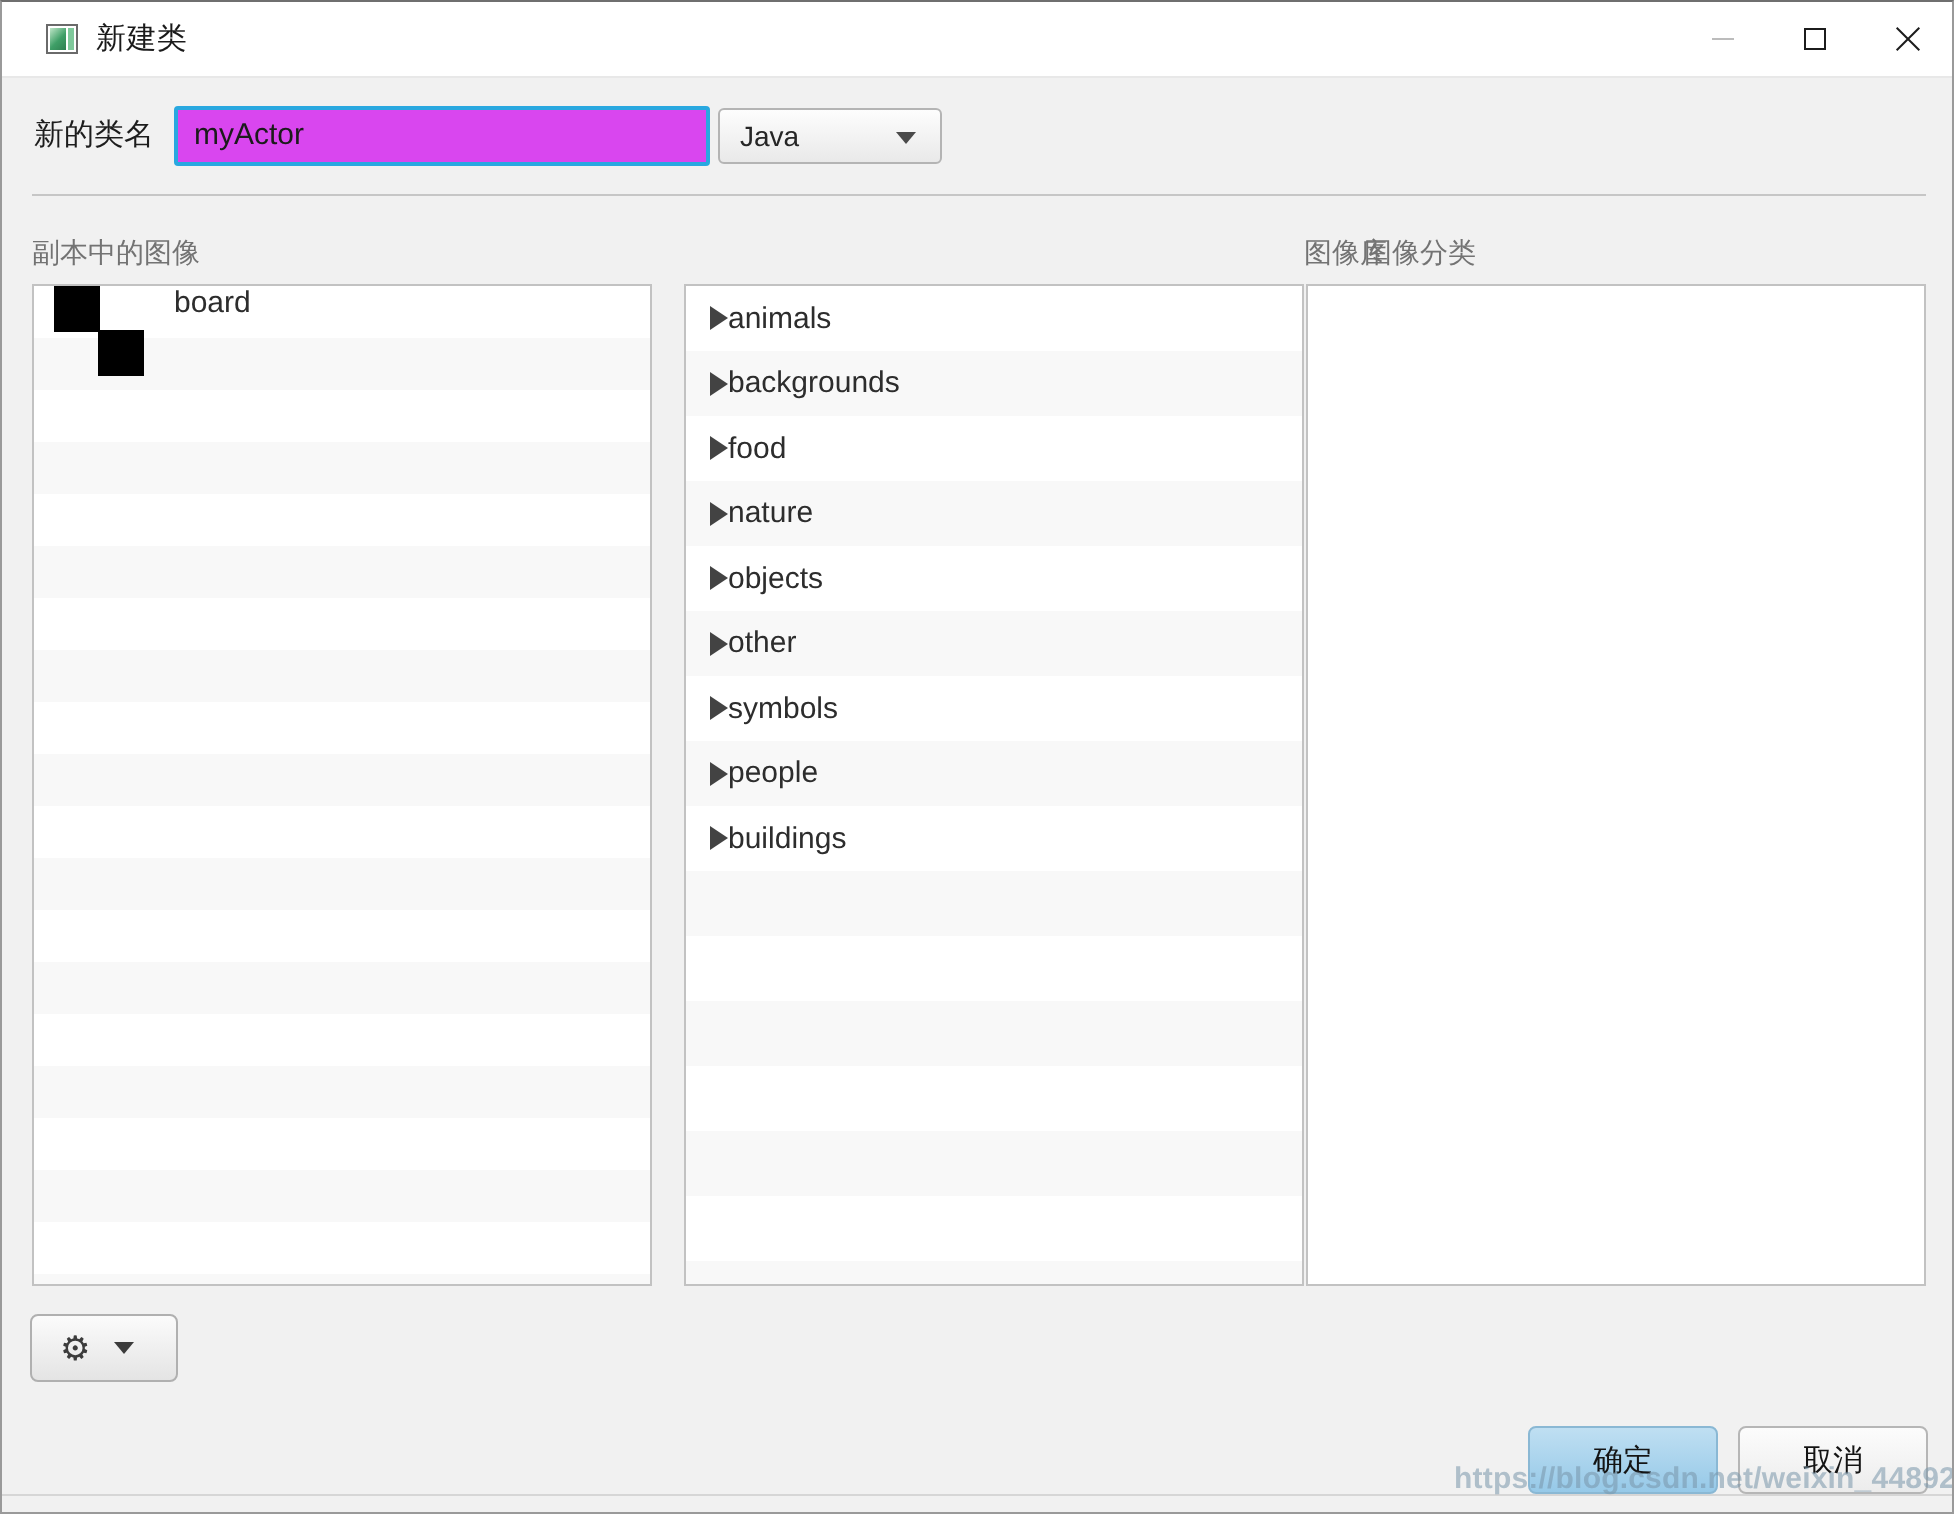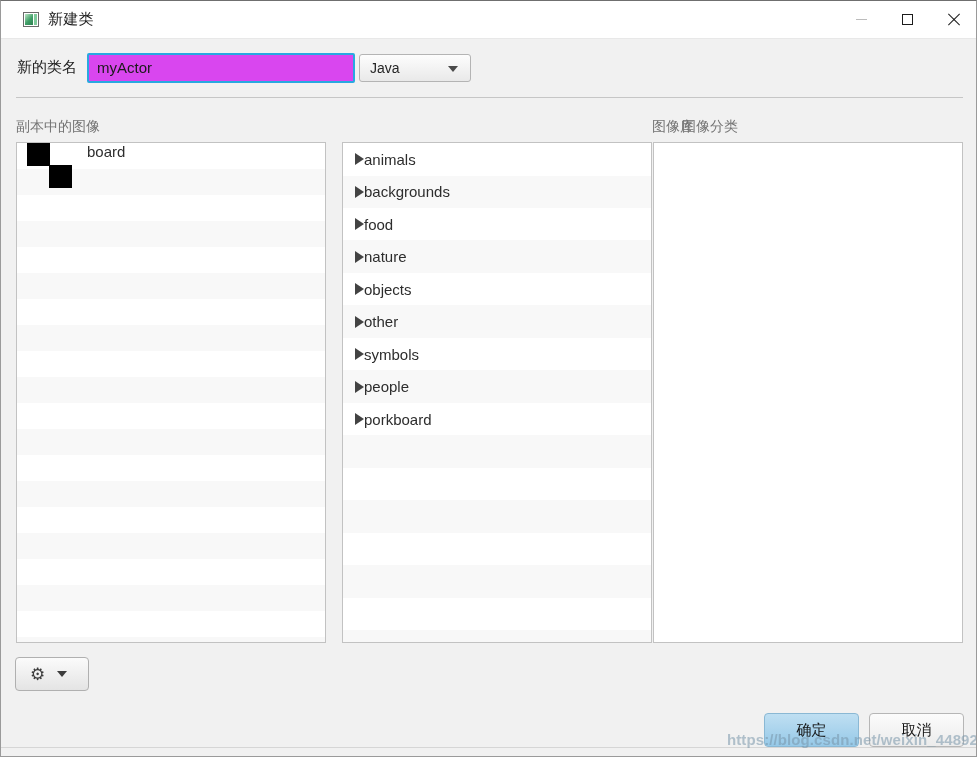--- a/index.html
+++ b/index.html
@@ -445,21 +445,21 @@
         <div class="cat-row">
           <span class="tri-right"></span>
           <span class="cat-name">symbols</span>
         </div>
         <div class="cat-row">
           <span class="tri-right"></span>
           <span class="cat-name">people</span>
         </div>
         <div class="cat-row">
           <span class="tri-right"></span>
-          <span class="cat-name">porkboard</span>
+          <span class="cat-name">buildings</span>
         </div>
       </div>
   </div>
 
   <div class="panel" id="panel-library">
     <div class="rows" id="library-rows"></div>
   </div>
 
   <div id="gear-button">
     <span class="gear-glyph">⚙</span>

